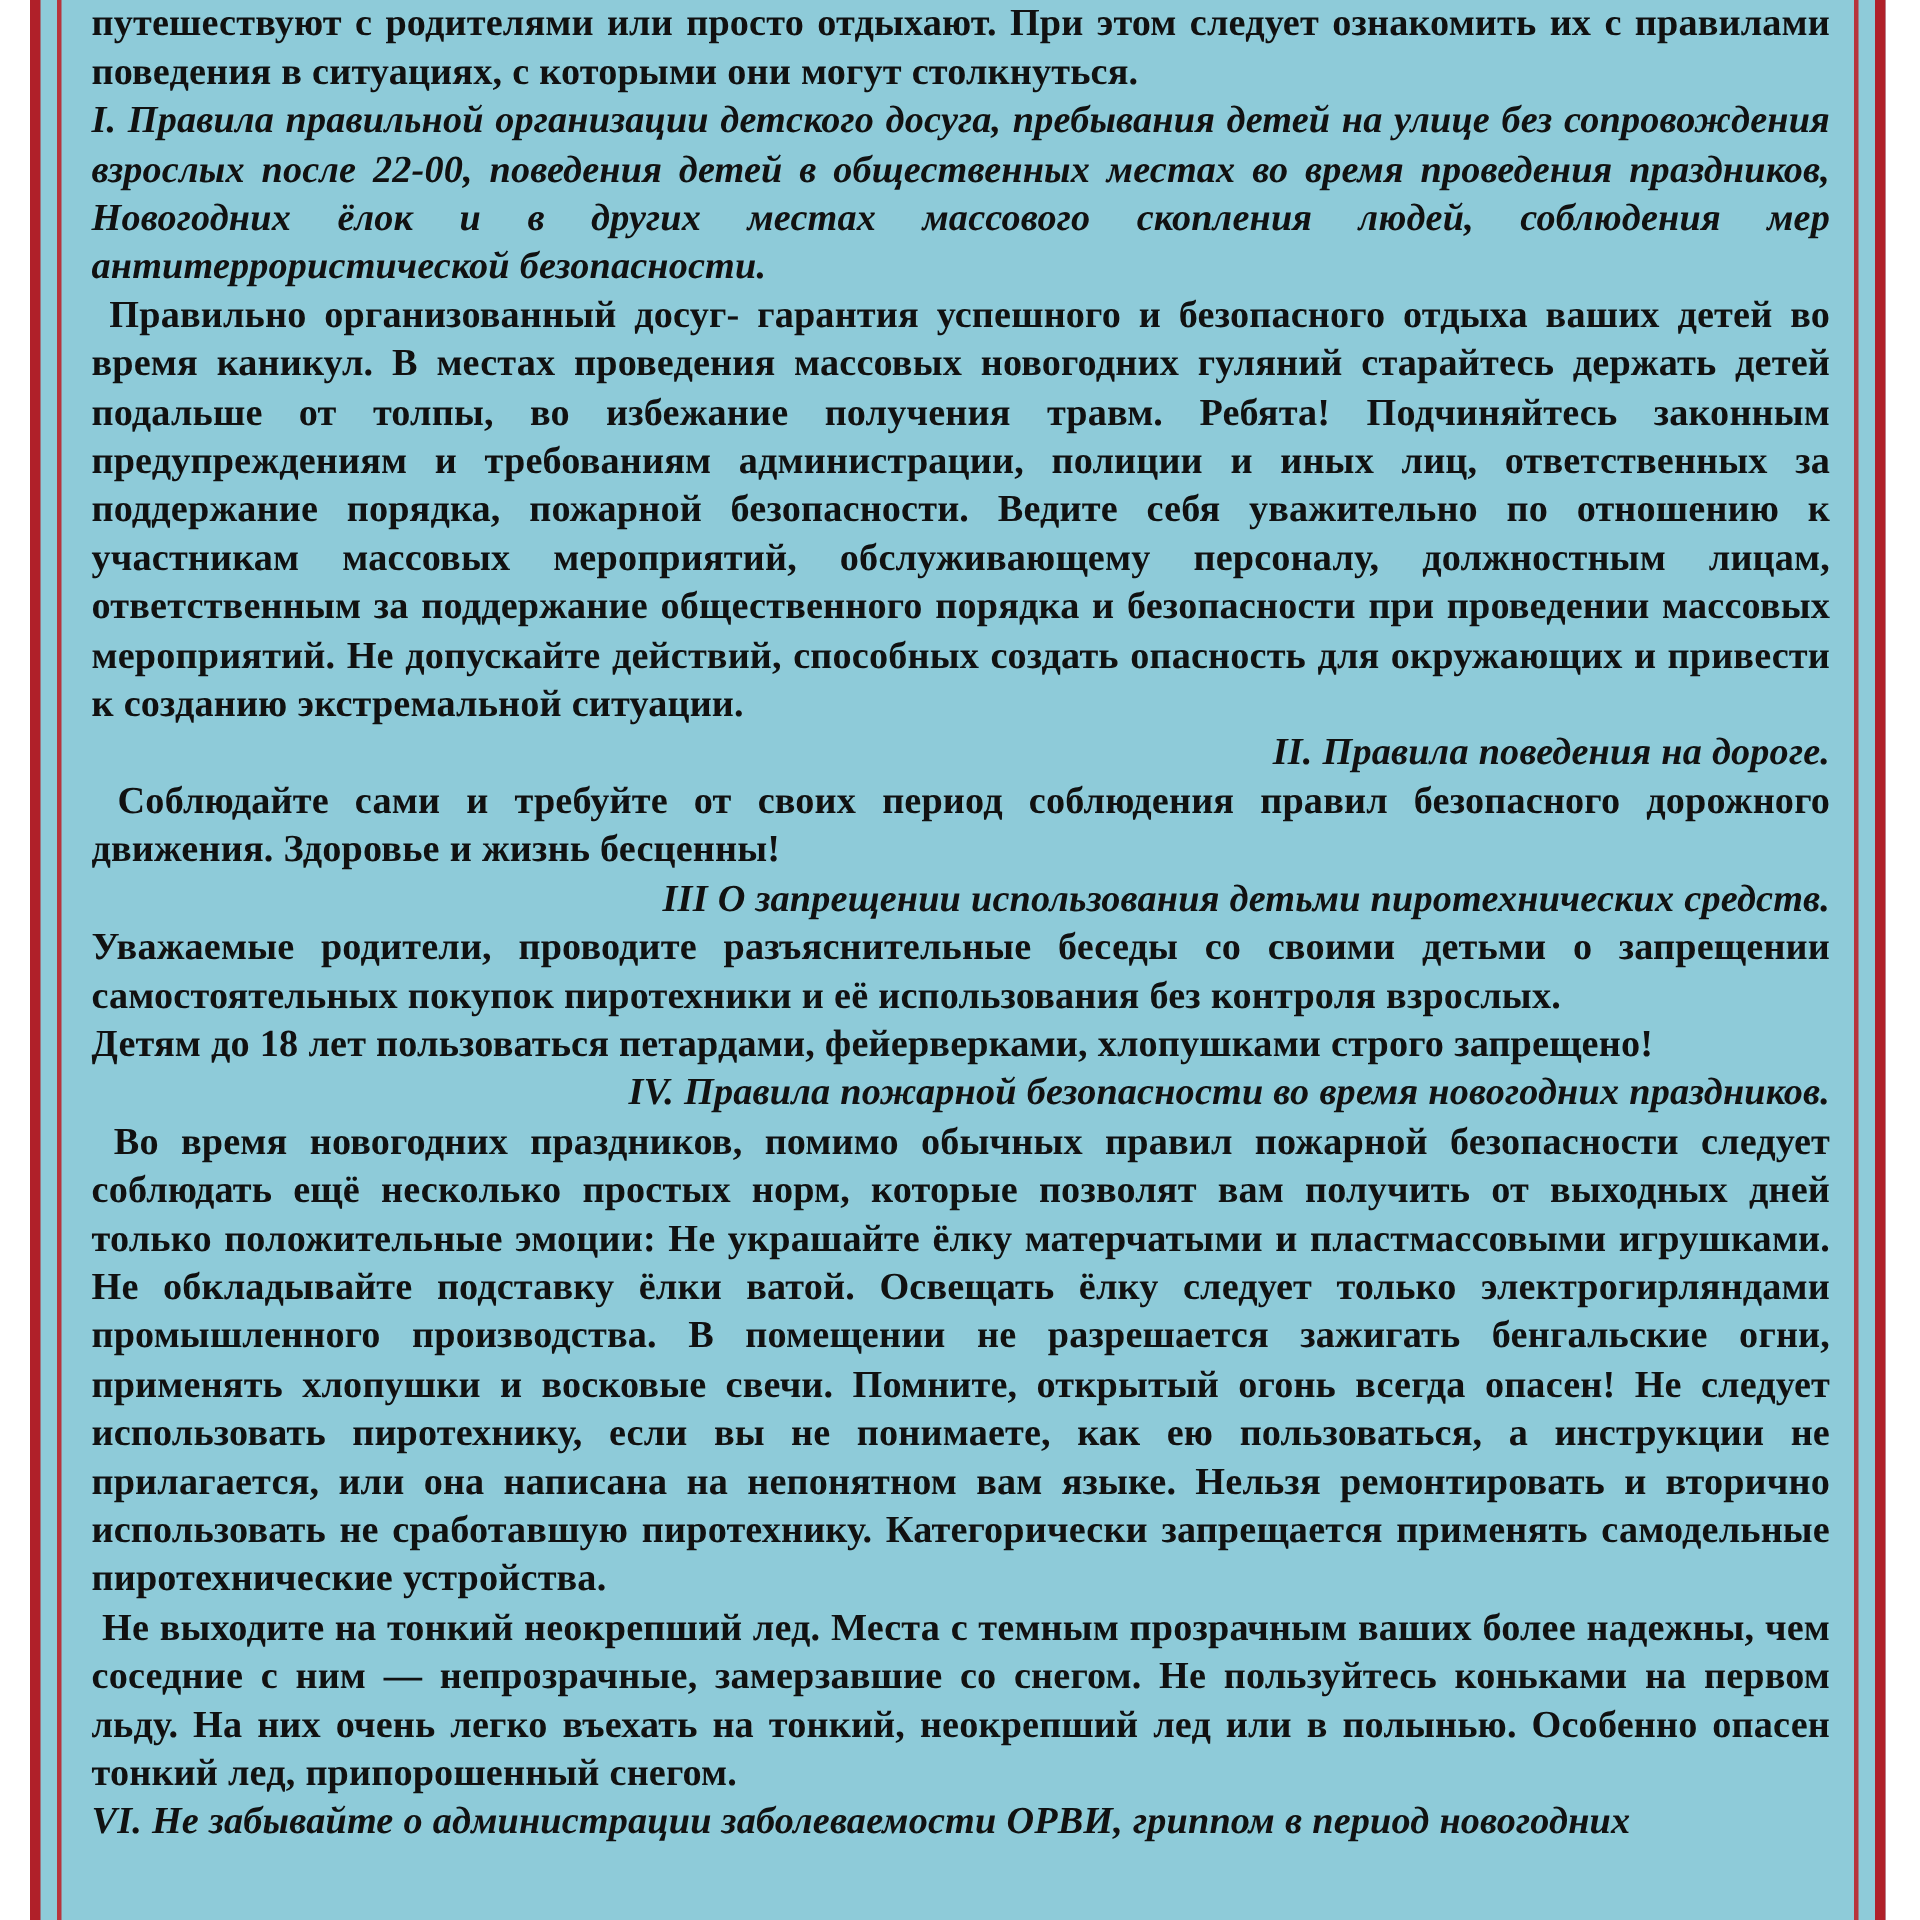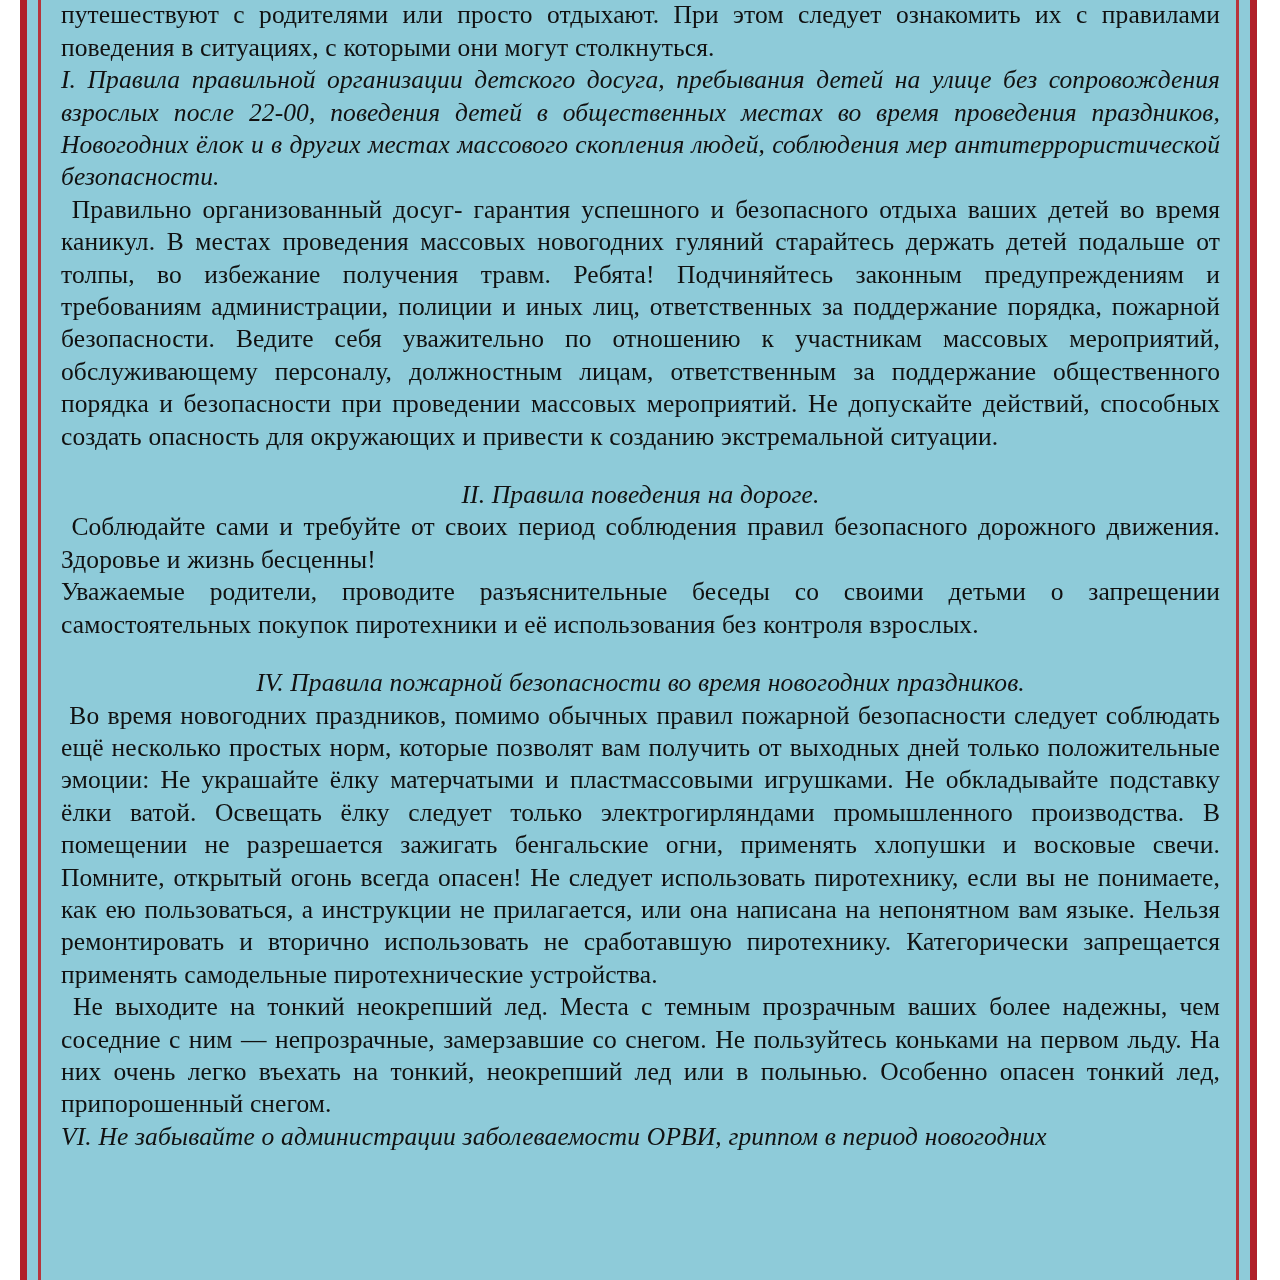--- a/index.html
+++ b/index.html
@@ -60,32 +60,31 @@
     line-height: 32.4px;
     color: #111111;
     letter-spacing: 0.1px;
   }
 
   #body-text p {
     margin: 0;
     padding: 0;
     text-align: justify;
     text-justify: inter-word;
-    font-weight: normal;
+    font-weight: bold;
     word-spacing: 0.2px;
   }
 
   
   #body-text p.heading {
     font-style: italic;
     text-align: justify;
   }
   #body-text p.heading.flush {
-    text-align: center;
-    margin-top: 26px;
+    text-align: right;
   }
 
   
   #body-text p.indent::before {
     content: "\00a0";
   }
 </style>
 </head>
 <body>
 
@@ -101,23 +100,25 @@
       <p>путешествуют с родителями или просто отдыхают. При этом следует ознакомить их с правилами поведения в ситуациях, с которыми они могут столкнуться.</p>
 
       <p class="heading">I. Правила правильной организации детского досуга, пребывания детей на улице без сопровождения взрослых после 22-00, поведения детей в общественных местах во время проведения праздников, Новогодних ёлок и в других местах массового скопления людей, соблюдения мер антитеррористической безопасности.</p>
 
       <p class="indent">Правильно организованный досуг- гарантия успешного и безопасного отдыха ваших детей во время каникул. В местах проведения массовых новогодних гуляний старайтесь держать детей подальше от толпы, во избежание получения травм. Ребята! Подчиняйтесь законным предупреждениям и требованиям администрации, полиции и иных лиц, ответственных за поддержание порядка, пожарной безопасности.  Ведите себя уважительно по отношению к участникам массовых мероприятий, обслуживающему персоналу, должностным лицам, ответственным за поддержание общественного порядка и безопасности при проведении массовых мероприятий. Не допускайте действий, способных создать опасность для окружающих и привести к созданию экстремальной ситуации.</p>
 
       <p class="heading flush">II. Правила поведения на дороге.</p>
 
       <p class="indent">Соблюдайте сами и требуйте от своих период соблюдения правил безопасного дорожного движения. Здоровье и жизнь бесценны!</p>
 
+      <p class="heading flush">III О запрещении использования детьми пиротехнических средств.</p>
 
       <p>Уважаемые родители, проводите разъяснительные беседы со своими детьми о запрещении самостоятельных покупок пиротехники и её использования без контроля взрослых.</p>
 
+      <p>Детям до 18 лет пользоваться петардами, фейерверками, хлопушками строго запрещено!</p>
 
       <p class="heading flush">IV. Правила пожарной безопасности во время новогодних праздников.</p>
 
       <p class="indent">Во время новогодних праздников, помимо обычных правил пожарной безопасности следует соблюдать ещё несколько простых норм, которые позволят вам получить от выходных дней только положительные эмоции:  Не украшайте ёлку матерчатыми и пластмассовыми игрушками. Не обкладывайте подставку ёлки ватой. Освещать ёлку следует только электрогирляндами промышленного производства. В помещении не разрешается зажигать бенгальские огни, применять хлопушки и восковые свечи. Помните, открытый огонь всегда опасен! Не следует использовать пиротехнику, если вы не понимаете, как ею пользоваться, а инструкции не прилагается, или она написана на непонятном вам языке. Нельзя ремонтировать и вторично использовать не сработавшую пиротехнику. Категорически запрещается применять самодельные пиротехнические устройства.</p>
 
 
       <p class="indent">Не выходите на тонкий неокрепший лед. Места с темным прозрачным ваших более надежны, чем соседние с ним — непрозрачные, замерзавшие со снегом. Не пользуйтесь коньками на первом льду. На них очень легко въехать на тонкий, неокрепший лед или в полынью. Особенно опасен тонкий лед, припорошенный снегом.</p>
 
       <p class="heading">VI. Не забывайте о администрации заболеваемости ОРВИ, гриппом в период новогодних</p>
 

